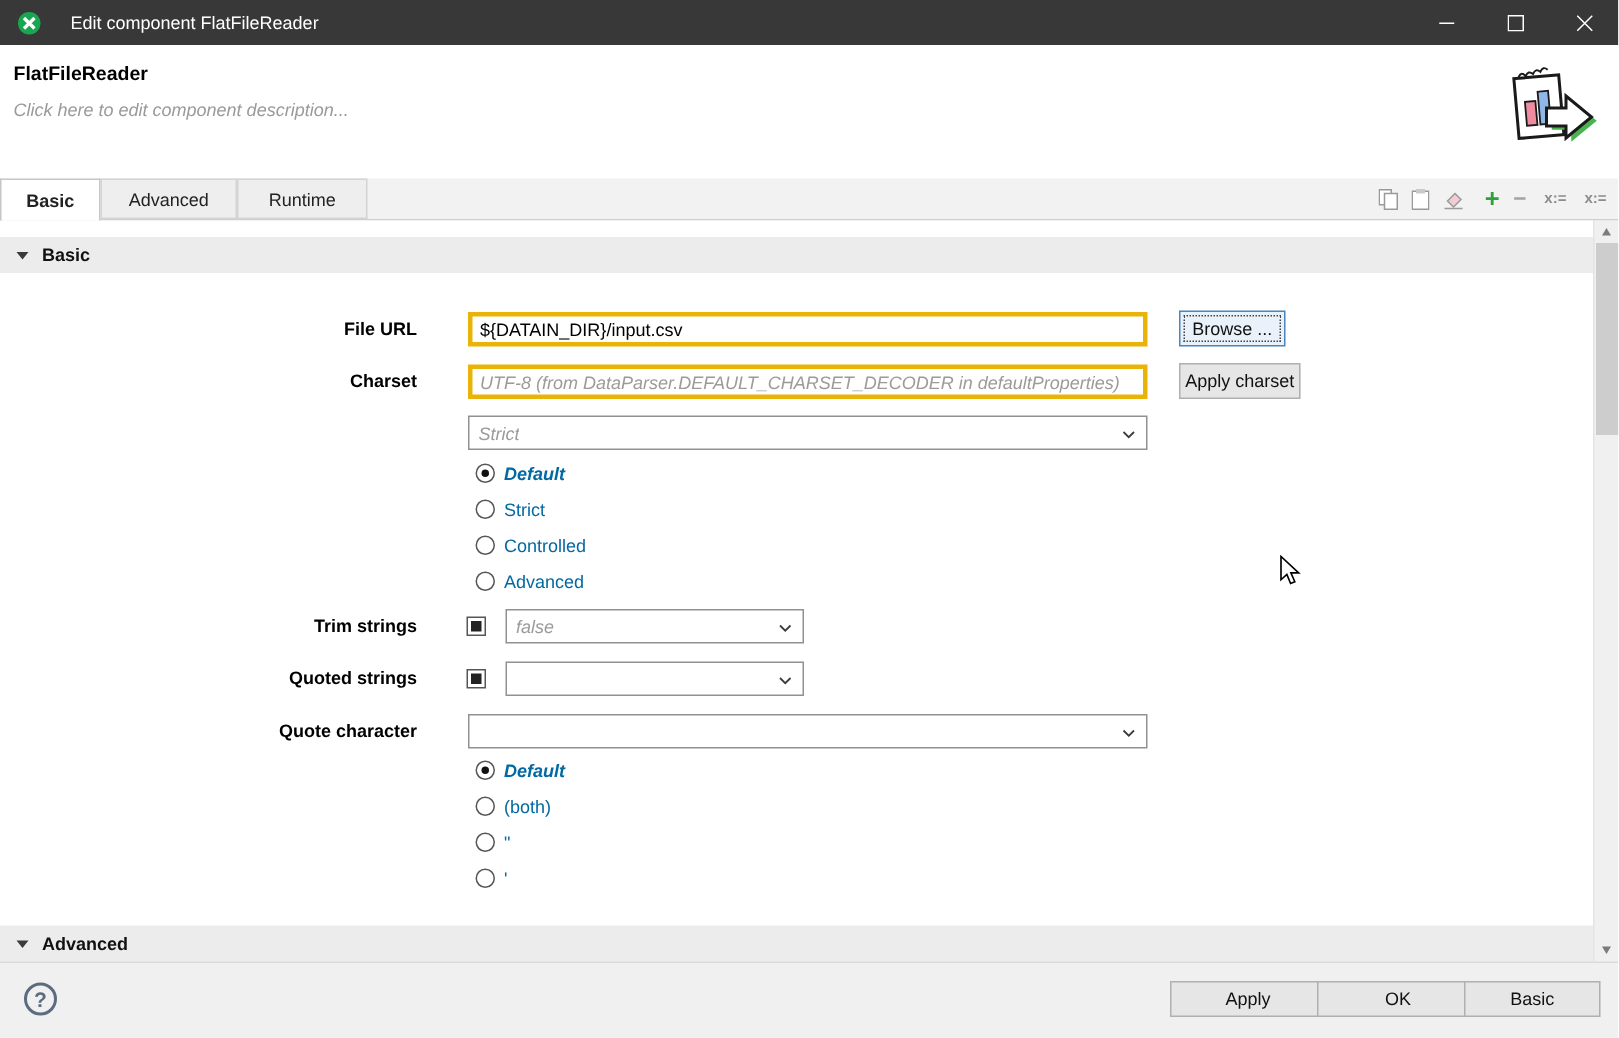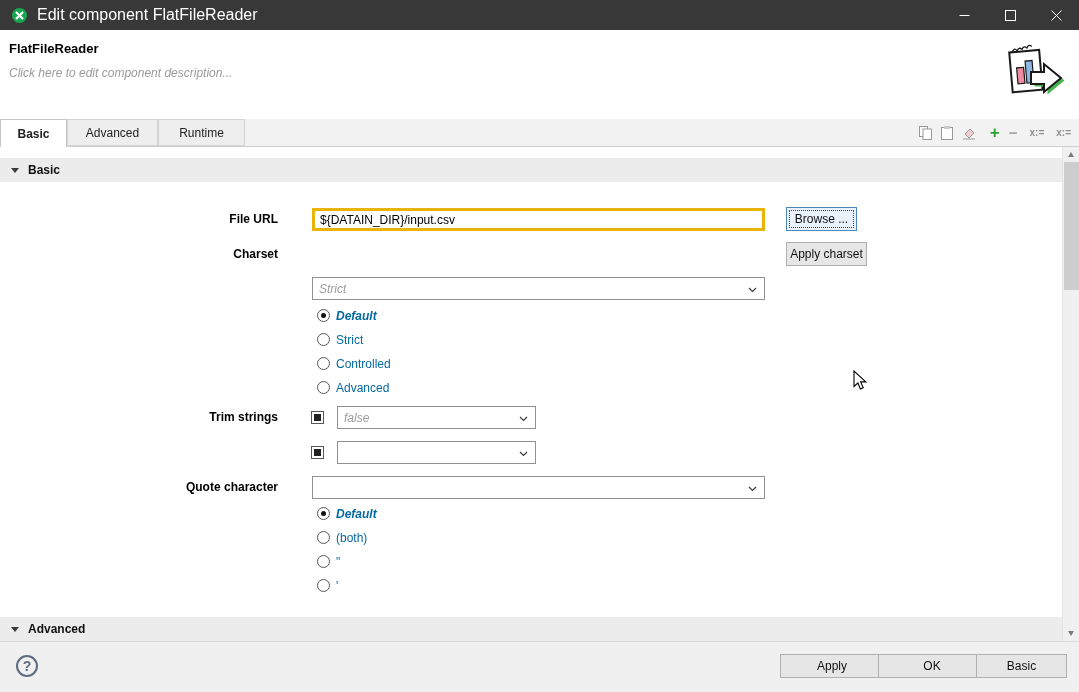--- a/index.html
+++ b/index.html
@@ -3,21 +3,21 @@
 <meta charset="utf-8">
 <style>
   * { margin:0; padding:0; box-sizing:border-box; }
   html,body { width:1079px; height:692px; }
   body { font-family:"Liberation Sans","DejaVu Sans",sans-serif; background:#fff; }
   .window { position:relative; width:1079px; height:692px; background:#fff; overflow:hidden; }
 
   
   .titlebar { position:absolute; top:0; left:0; width:100%; height:30px; background:#383838; display:flex; align-items:center; }
   .app-icon { margin-left:11px; width:17px; height:17px; display:flex; }
-  .win-title { color:#fff; font-size:16px; margin-left:9px; }
+  .win-title { color:#fff; font-size:12px; margin-left:19px; }
   .win-controls { margin-left:auto; display:flex; height:100%; }
   .win-btn { width:46px; height:100%; display:flex; align-items:center; justify-content:center; }
 
   
   .header { position:absolute; top:30px; left:0; width:100%; height:89px; background:#fff; }
   .comp-title { position:absolute; left:9px; top:11px; font-size:13px; font-weight:bold; color:#000; }
   .comp-desc { position:absolute; left:9px; top:36px; font-size:12px; font-style:italic; color:#9a9a9a; }
   .comp-icon { position:absolute; right:12px; top:12px; }
 
   
@@ -156,20 +156,21 @@
     <div class="band" style="top:11px;">
       <span class="tri"></span>
       <span class="band-label">Basic</span>
     </div>
 
     <div class="flabel" style="top:61px;">File URL</div>
     <input class="tinput" style="left: 312px; top: 61px; width: 453px;" value="${DATAIN_DIR}/input.csv">
     <button class="pushbtn focused" style="left:786px;top:60px;width:71px;">Browse ...</button>
 
     <div class="flabel" style="top:96px;">Charset</div>
+    <input class="tinput ph" style="left: 312px; top: 96px; width: 453px;" readonly="" value="UTF-8 (from DataParser.DEFAULT_CHARSET_DECODER in defaultProperties)">
     <button class="pushbtn" style="left:786px;top:95px;width:81px;">Apply charset</button>
 
     <div class="combo" style="left:312px;top:130px;width:453px;">
       <span class="val ph">Strict</span>
       <span class="chev">
         <svg width="9" height="6" viewBox="0 0 9 6">
             <path d="M1 1 L4.5 4.5 L8 1" fill="none" stroke="#3c3c3c" stroke-width="1.2"></path>
           </svg>
       </span>
     </div>
@@ -187,20 +188,21 @@
     <div class="defbox" style="left:311px;top:264px;"></div>
     <div class="combo" style="left:337px;top:259px;width:199px;">
       <span class="val ph">false</span>
       <span class="chev">
         <svg width="9" height="6" viewBox="0 0 9 6">
             <path d="M1 1 L4.5 4.5 L8 1" fill="none" stroke="#3c3c3c" stroke-width="1.2"></path>
           </svg>
       </span>
     </div>
 
+    <div class="flabel" style="top:294px;">Quoted strings</div>
     <div class="defbox" style="left:311px;top:299px;"></div>
     <div class="combo" style="left:337px;top:294px;width:199px;">
       <span class="val"></span>
       <span class="chev">
         <svg width="9" height="6" viewBox="0 0 9 6">
             <path d="M1 1 L4.5 4.5 L8 1" fill="none" stroke="#3c3c3c" stroke-width="1.2"></path>
           </svg>
       </span>
     </div>
 

